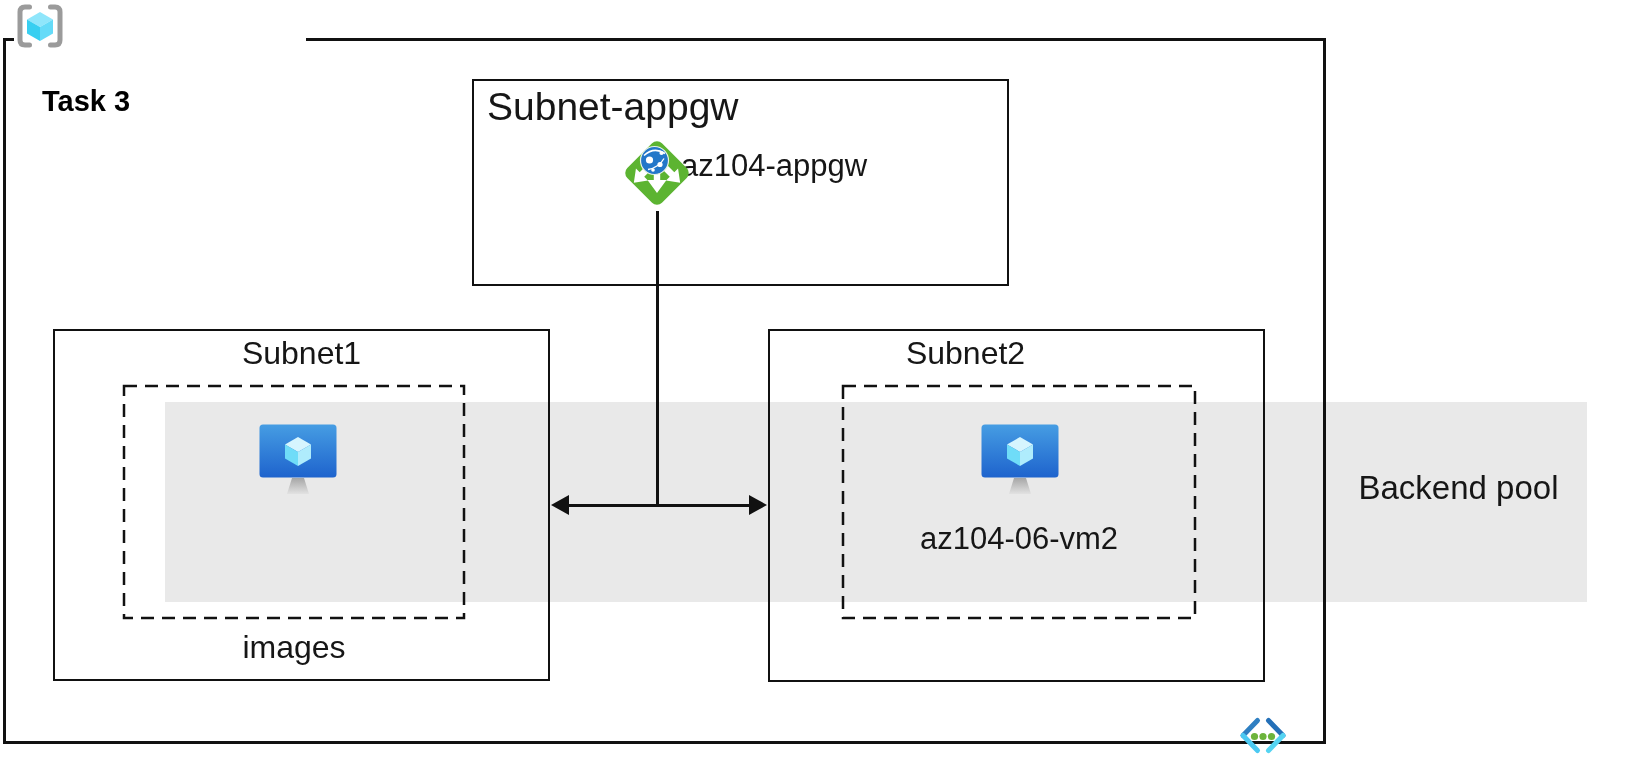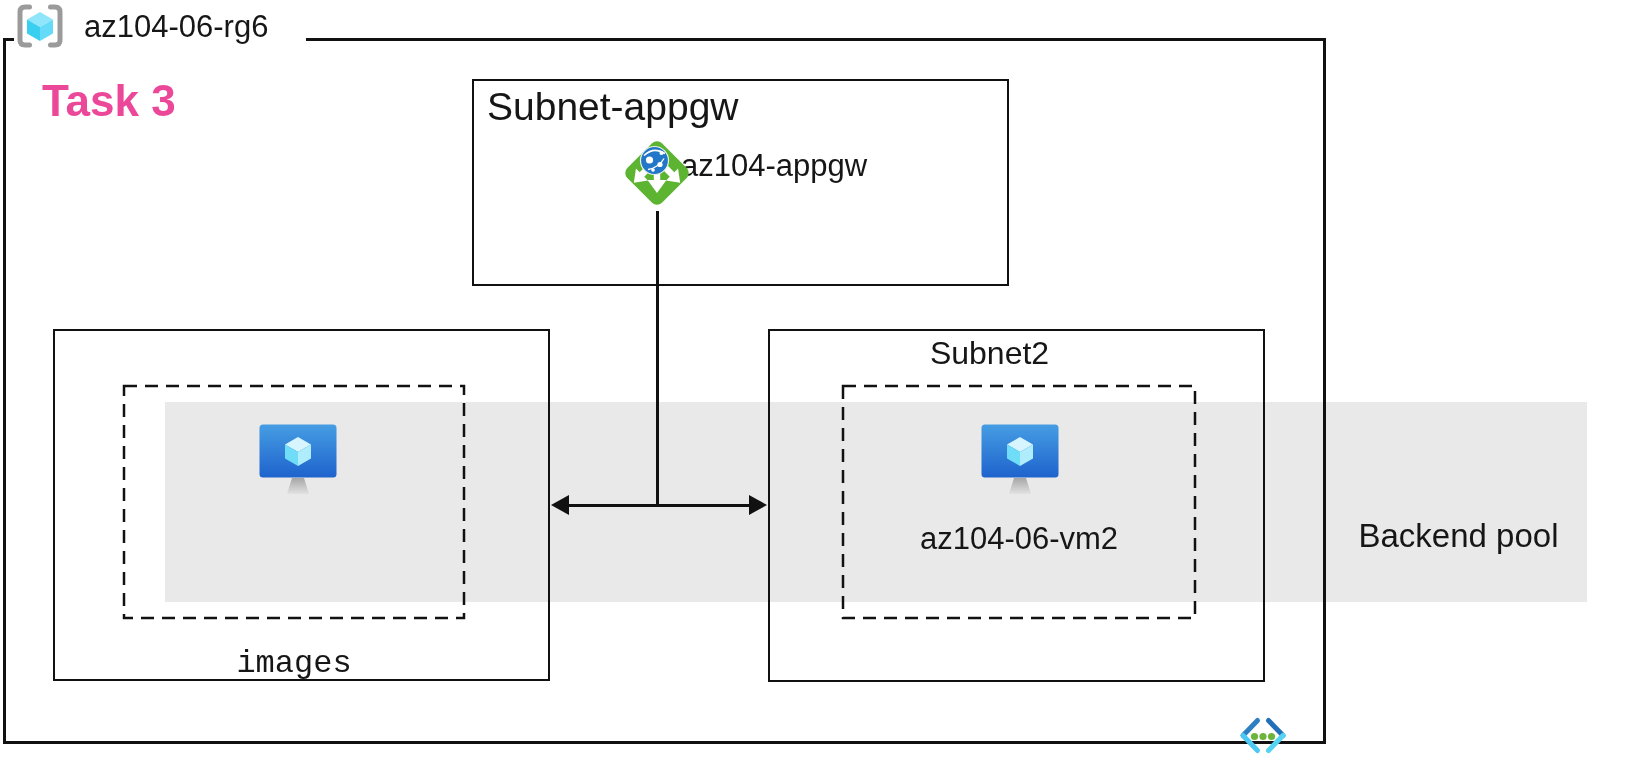--- a/index.html
+++ b/index.html
@@ -9,75 +9,74 @@
   .abs{position:absolute;}
   .canvas{position:absolute;left:0;top:0;width:1625px;height:761px;}
 
   .band{left:165px;top:402px;width:1422px;height:200px;background:#E9E9E9;z-index:1;}
 
   .rg-box{left:3px;top:38px;width:1323px;height:706px;border:3px solid #111;
           box-sizing:border-box;z-index:2;background:transparent;}
   .rg-plate{left:14px;top:30px;width:292px;height:22px;background:#ffffff;z-index:3;}
   .rg-icon{left:16px;top:3px;z-index:4;}
   .rg-title{left:84px;top:10px;font-size:31px;line-height:34px;z-index:4;white-space:nowrap;}
-  .task{left:42px;top:84px;font-size:44px;line-height:34px;font-weight:bold;color:#ec4899;z-index:4;}
+  .task{left:42px;top:84px;font-size:29px;line-height:34px;font-weight:bold;color:#000000;z-index:4;}
 
   .box{border:2.5px solid #111;box-sizing:border-box;background:transparent;z-index:2;}
   .appgw-box{left:472px;top:79px;width:537px;height:207px;}
   .appgw-title{left:487px;top:90px;font-size:39px;line-height:34px;z-index:4;white-space:nowrap;}
   .appgw-icon{left:615px;top:131px;z-index:5;}
   .gw-labels{left:681px;top:147px;font-size:31px;line-height:38px;z-index:4;white-space:nowrap;text-align:right;}
 
   .vline{left:656px;top:211px;width:3px;height:295px;background:#111;z-index:3;}
 
   .s1-box{left:53px;top:329px;width:497px;height:352px;}
   .s2-box{left:768px;top:329px;width:497px;height:353px;}
   .s-title{font-size:32px;line-height:34px;text-align:center;z-index:4;}
   .s1-title{left:53px;top:336px;width:497px;}
-  .s2-title{left:768px;top:336px;width:443px;}
+  .s2-title{left:744px;top:336px;width:443px;}
 
   .dashed{z-index:3;}
   .vm-icon{z-index:5;}
   .vm1-icon{left:259px;top:424px;}
   .vm2-icon{left:981px;top:424px;}
   .vm-text{font-size:31px;line-height:37px;text-align:center;z-index:5;}
   .vm1-text{left:124px;top:520px;width:340px;}
   .vm2-text{left:843px;top:520px;width:352px;}
   .store-label{font-size:32px;line-height:34px;text-align:center;z-index:4;}
-  .images{left:124px;top:647px;width:340px;font-family:Liberation Mono, monospace;}
+  .images{left:124px;top:630px;width:340px;}
   .videos{left:843px;top:633px;width:352px;}
 
   .hline{left:566px;top:504px;width:190px;height:3px;background:#111;z-index:4;}
   .ah{width:0;height:0;z-index:4;}
   .ah-left{left:551px;top:495px;border-top:10px solid transparent;border-bottom:10px solid transparent;
            border-right:18px solid #111;}
   .ah-right{left:749px;top:495px;border-top:10px solid transparent;border-bottom:10px solid transparent;
             border-left:18px solid #111;}
 
-  .backend{left:1330px;top:470px;width:257px;font-size:33px;line-height:36px;text-align:center;z-index:2;white-space:nowrap;margin-top:48px;}
+  .backend{left:1330px;top:470px;width:257px;font-size:33px;line-height:36px;text-align:center;z-index:2;white-space:nowrap;}
   .vnet-icon{left:1236px;top:712px;z-index:5;}
 </style>
 </head>
 <body>
 
 <div class="canvas">
 
   <div class="abs band"></div>
   <div class="abs backend">Backend pool</div>
 
   <div class="abs rg-box"></div>
   <div class="abs rg-plate"></div>
   <svg class="abs rg-icon" width="48" height="46" viewBox="0 0 48 46">
     <path d="M13.5 4 H9 Q4 4 4 9 V37 Q4 42 9 42 H13.5" fill="none" stroke="#9B9B9B" stroke-width="5" stroke-linecap="round"></path>
     <path d="M34.5 4 H39 Q44 4 44 9 V37 Q44 42 39 42 H34.5" fill="none" stroke="#9B9B9B" stroke-width="5" stroke-linecap="round"></path>
     <polygon points="24,9 37,16.5 24,24 11,16.5" fill="#8FE6FB"></polygon>
     <polygon points="11,16.5 24,24 24,38 11,30.5" fill="#38CFF1"></polygon>
     <polygon points="24,24 37,16.5 37,30.5 24,38" fill="#65DBF8"></polygon>
   </svg>
-  <div class="abs rg-title">az104-06-rg6</div>
   <div class="abs task">Task 3</div>
 
   <div class="abs box appgw-box"></div>
   <div class="abs appgw-title">Subnet-appgw</div>
   <svg class="abs appgw-icon" width="84" height="84" viewBox="0 0 84 84">
     <rect x="17.5" y="17.5" width="49" height="49" rx="7" fill="#5CB431" transform="rotate(45 42 42)"></rect>
     <path d="M-3.2 -8 L3.2 -8 L3.2 5 L8.5 5 L0 16.5 L-8.5 5 L-3.2 5 Z" fill="#fff" transform="translate(30.5,40) rotate(45)"></path>
     <path d="M-3.2 -8 L3.2 -8 L3.2 5 L8.5 5 L0 16.5 L-8.5 5 L-3.2 5 Z" fill="#fff" transform="translate(53.5,40) rotate(-45)"></path>
     <path d="M38.8 28 L45.2 28 L45.2 49 L51.5 49 L42 62 L32.5 49 L38.8 49 Z" fill="#fff"></path>
     <circle cx="39.5" cy="29.5" r="14" fill="#2377C9" stroke="#EAF4E2" stroke-width="1.2"></circle>
@@ -91,20 +90,21 @@
   <div class="abs gw-labels">
     <div>az104-appgw</div>
   </div>
 
   <div class="abs vline"></div>
   <div class="abs hline"></div>
   <div class="abs ah ah-left"></div>
   <div class="abs ah ah-right"></div>
 
   <div class="abs box s1-box"></div>
+  <div class="abs s-title s1-title">Subnet1</div>
   <svg class="abs dashed" style="left:122px;top:384px;" width="344" height="236" viewBox="0 0 344 236">
     <rect x="2" y="2" width="340" height="232" fill="none" stroke="#111" stroke-width="2.5" stroke-dasharray="13 8"></rect>
   </svg>
   <svg class="abs vm-icon vm1-icon" width="78" height="74" viewBox="0 0 78 74">
     <defs>
       <linearGradient id="vmg" x1="0" y1="0" x2="0" y2="1">
         <stop offset="0" stop-color="#469DE3"></stop>
           <stop offset="1" stop-color="#1E63CD"></stop>
       </linearGradient>
       <linearGradient id="sg" x1="0" y1="0" x2="0" y2="1">

